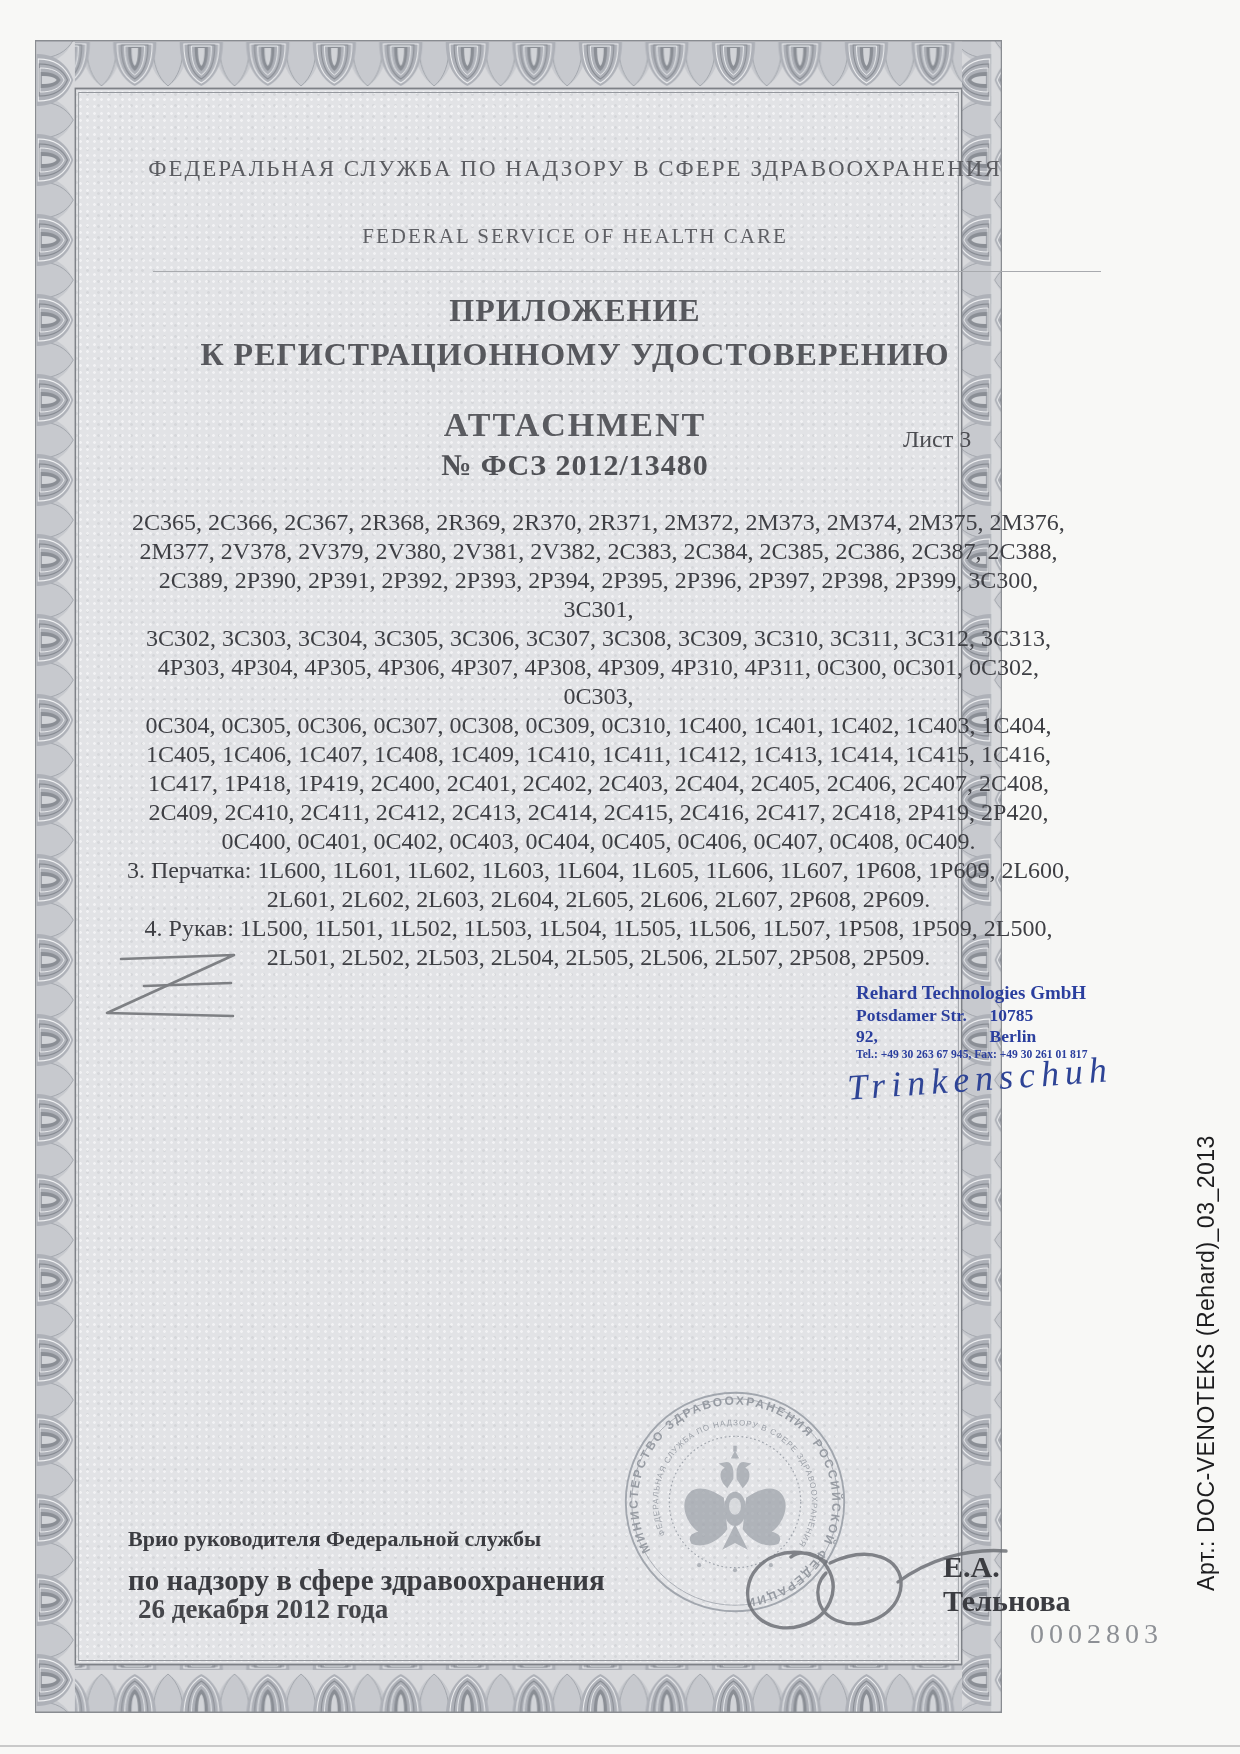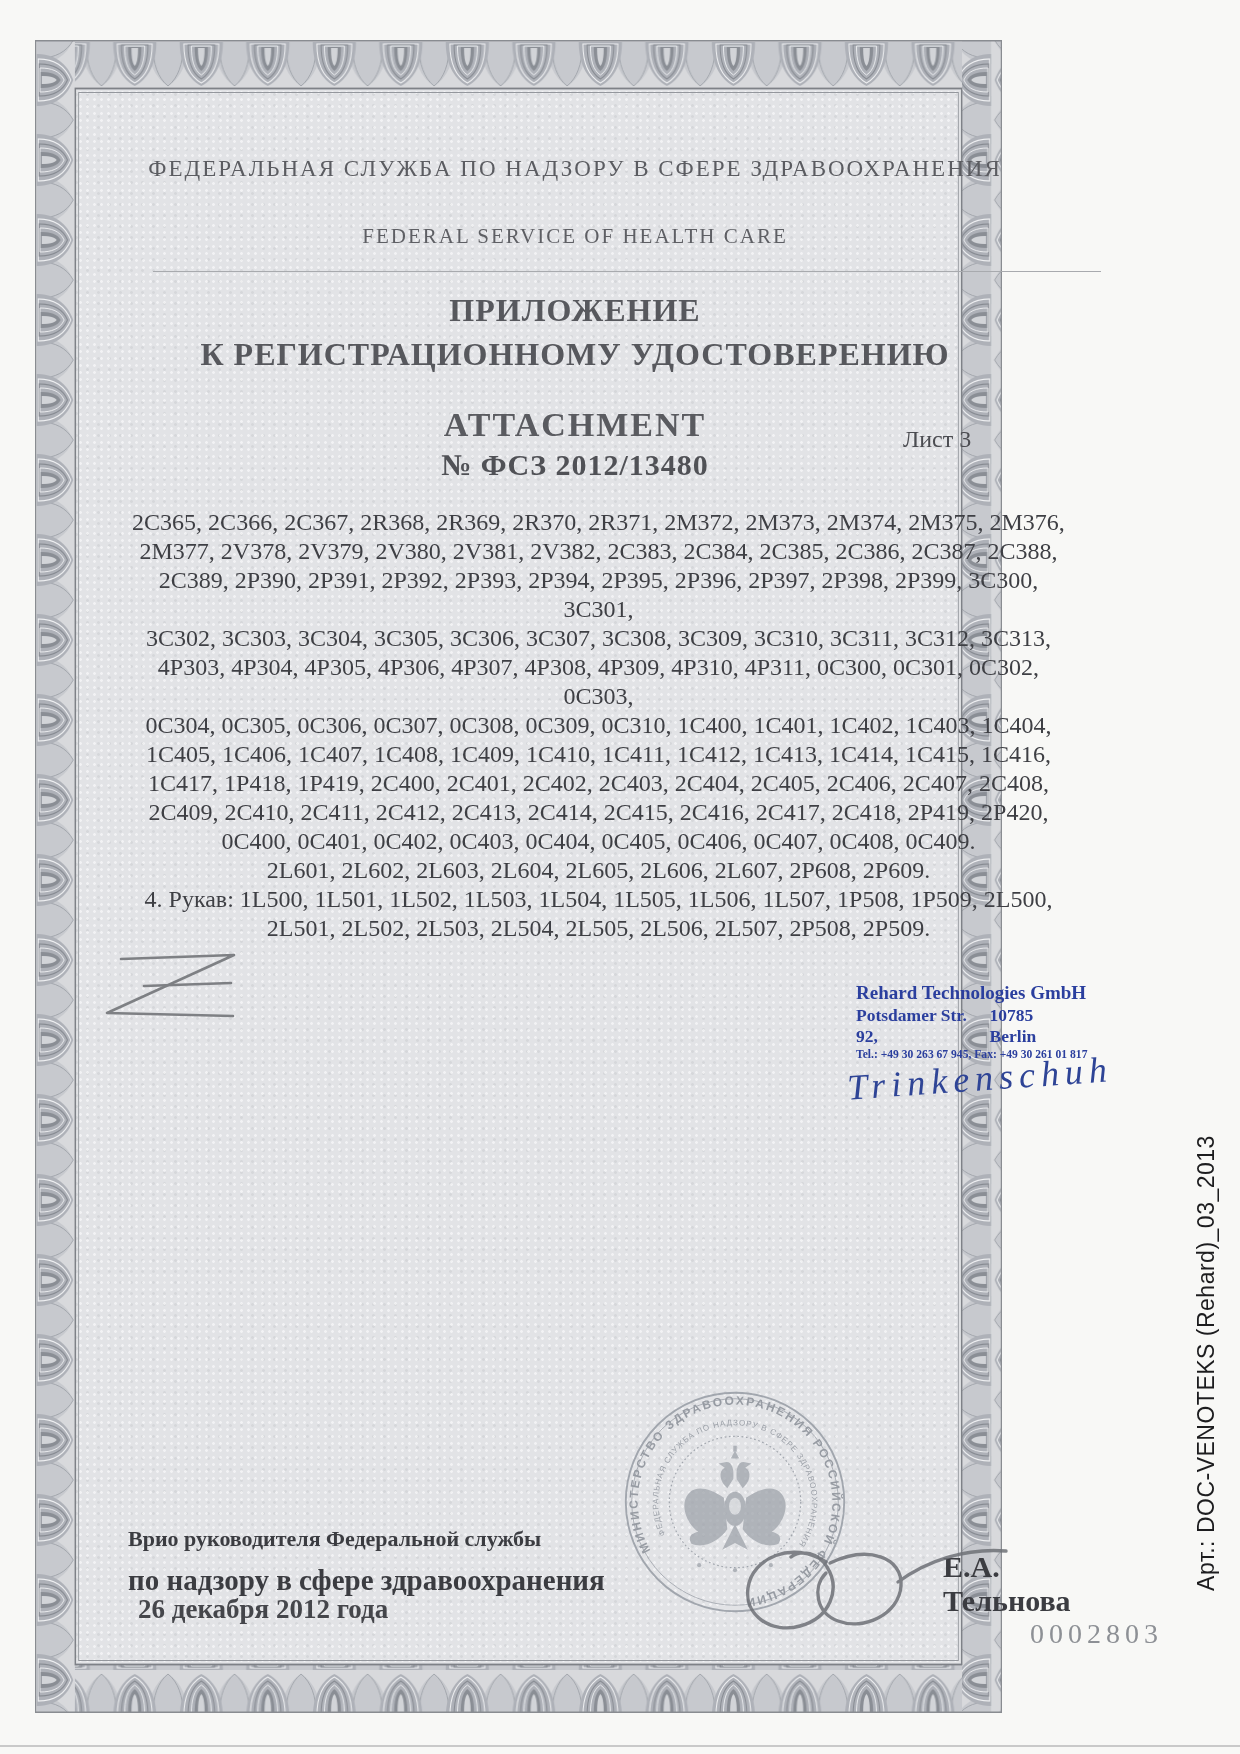--- a/index.html
+++ b/index.html
@@ -121,20 +121,21 @@
         <div>2C365, 2C366, 2C367, 2R368, 2R369, 2R370, 2R371, 2M372, 2M373, 2M374, 2M375, 2M376,</div>
         <div>2M377, 2V378, 2V379, 2V380, 2V381, 2V382, 2C383, 2C384, 2C385, 2C386, 2C387, 2C388,</div>
         <div>2C389, 2P390, 2P391, 2P392, 2P393, 2P394, 2P395, 2P396, 2P397, 2P398, 2P399, 3C300, 3C301,</div>
         <div>3C302, 3C303, 3C304, 3C305, 3C306, 3C307, 3C308, 3C309, 3C310, 3C311, 3C312, 3C313,</div>
         <div>4P303, 4P304, 4P305, 4P306, 4P307, 4P308, 4P309, 4P310, 4P311, 0C300, 0C301, 0C302, 0C303,</div>
         <div>0C304, 0C305, 0C306, 0C307, 0C308, 0C309, 0C310, 1C400, 1C401, 1C402, 1C403, 1C404,</div>
         <div>1C405, 1C406, 1C407, 1C408, 1C409, 1C410, 1C411, 1C412, 1C413, 1C414, 1C415, 1C416,</div>
         <div>1C417, 1P418, 1P419, 2C400, 2C401, 2C402, 2C403, 2C404, 2C405, 2C406, 2C407, 2C408,</div>
         <div>2C409, 2C410, 2C411, 2C412, 2C413, 2C414, 2C415, 2C416, 2C417, 2C418, 2P419, 2P420,</div>
         <div>0C400, 0C401, 0C402, 0C403, 0C404, 0C405, 0C406, 0C407, 0C408, 0C409.</div>
+        <div>3. Перчатка: 1L600, 1L601, 1L602, 1L603, 1L604, 1L605, 1L606, 1L607, 1P608, 1P609, 2L600,</div>
         <div>2L601, 2L602, 2L603, 2L604, 2L605, 2L606, 2L607, 2P608, 2P609.</div>
         <div>4. Рукав: 1L500, 1L501, 1L502, 1L503, 1L504, 1L505, 1L506, 1L507, 1P508, 1P509, 2L500,</div>
         <div>2L501, 2L502, 2L503, 2L504, 2L505, 2L506, 2L507, 2P508, 2P509.</div>
       </div>
 
       <div class="stamp">
         <div class="co">Rehard Technologies GmbH</div>
         <div class="addr">
           <span>Potsdamer Str. 92,</span>
           <span>10785 Berlin</span>

